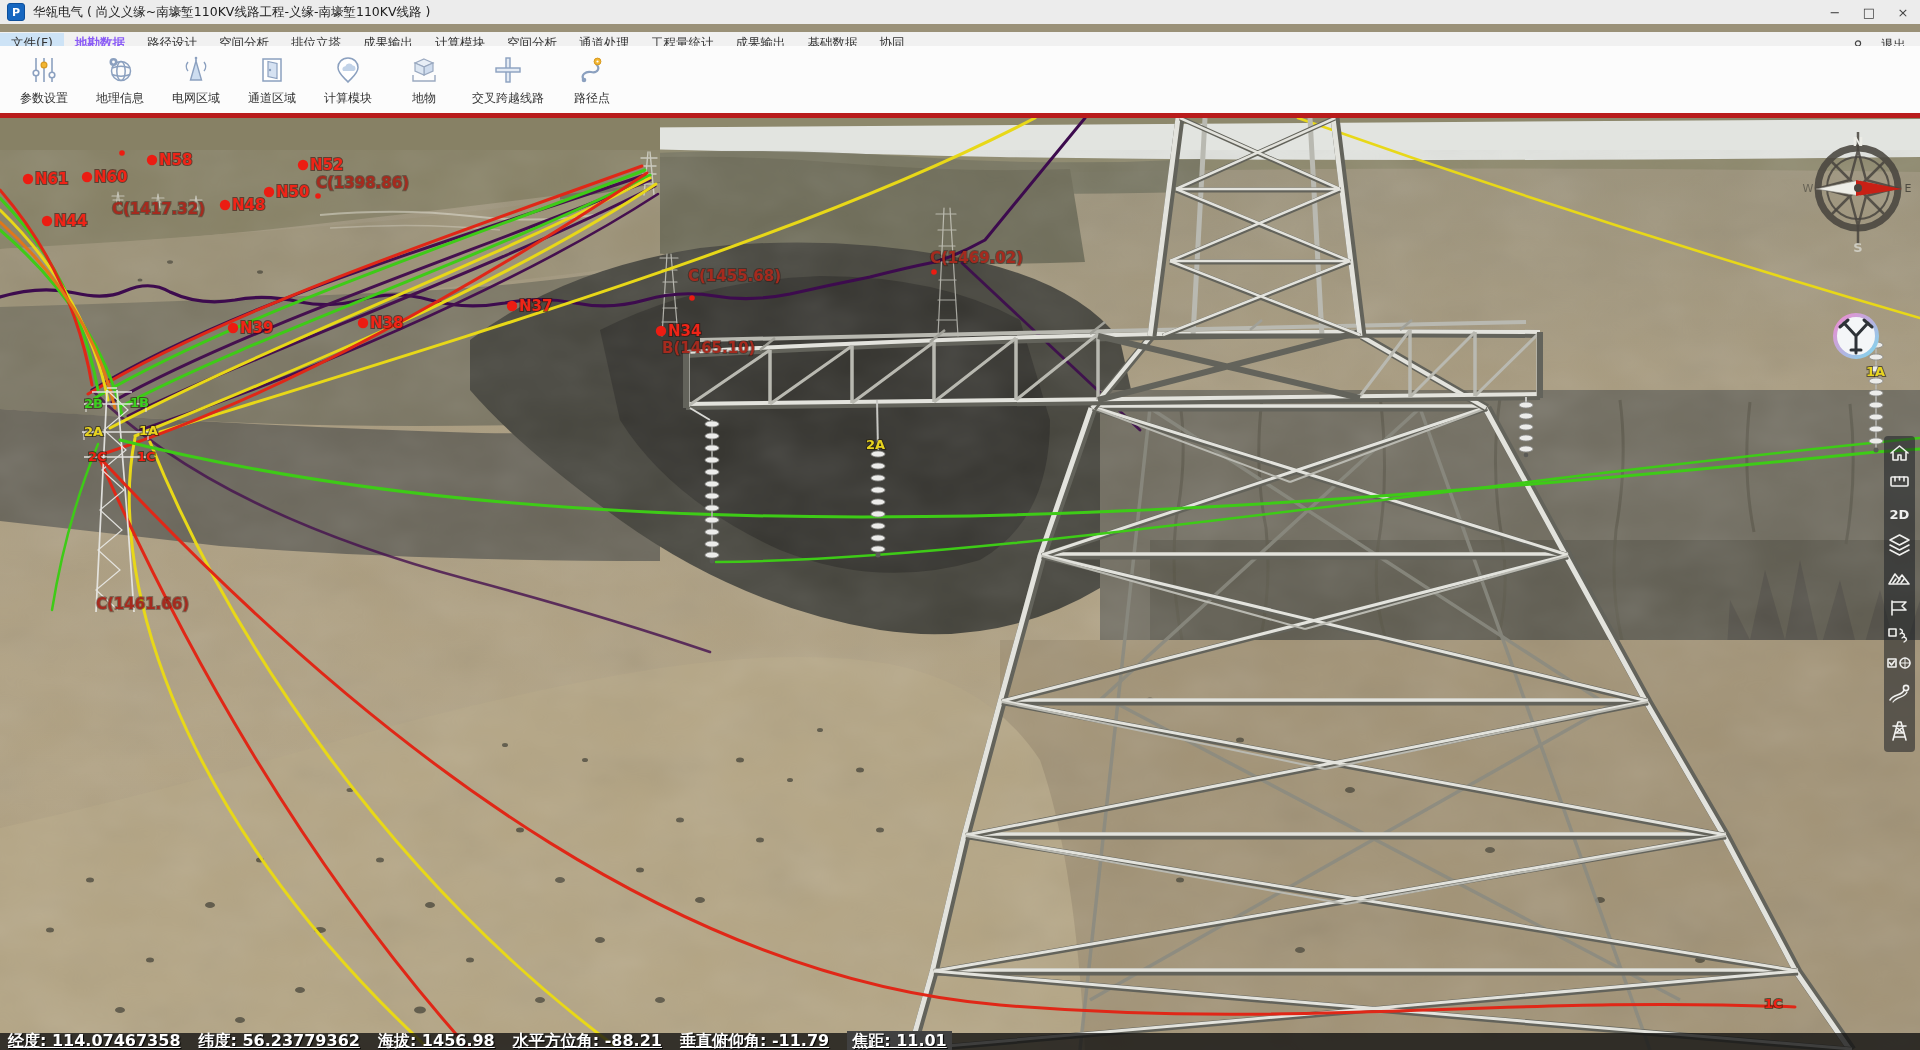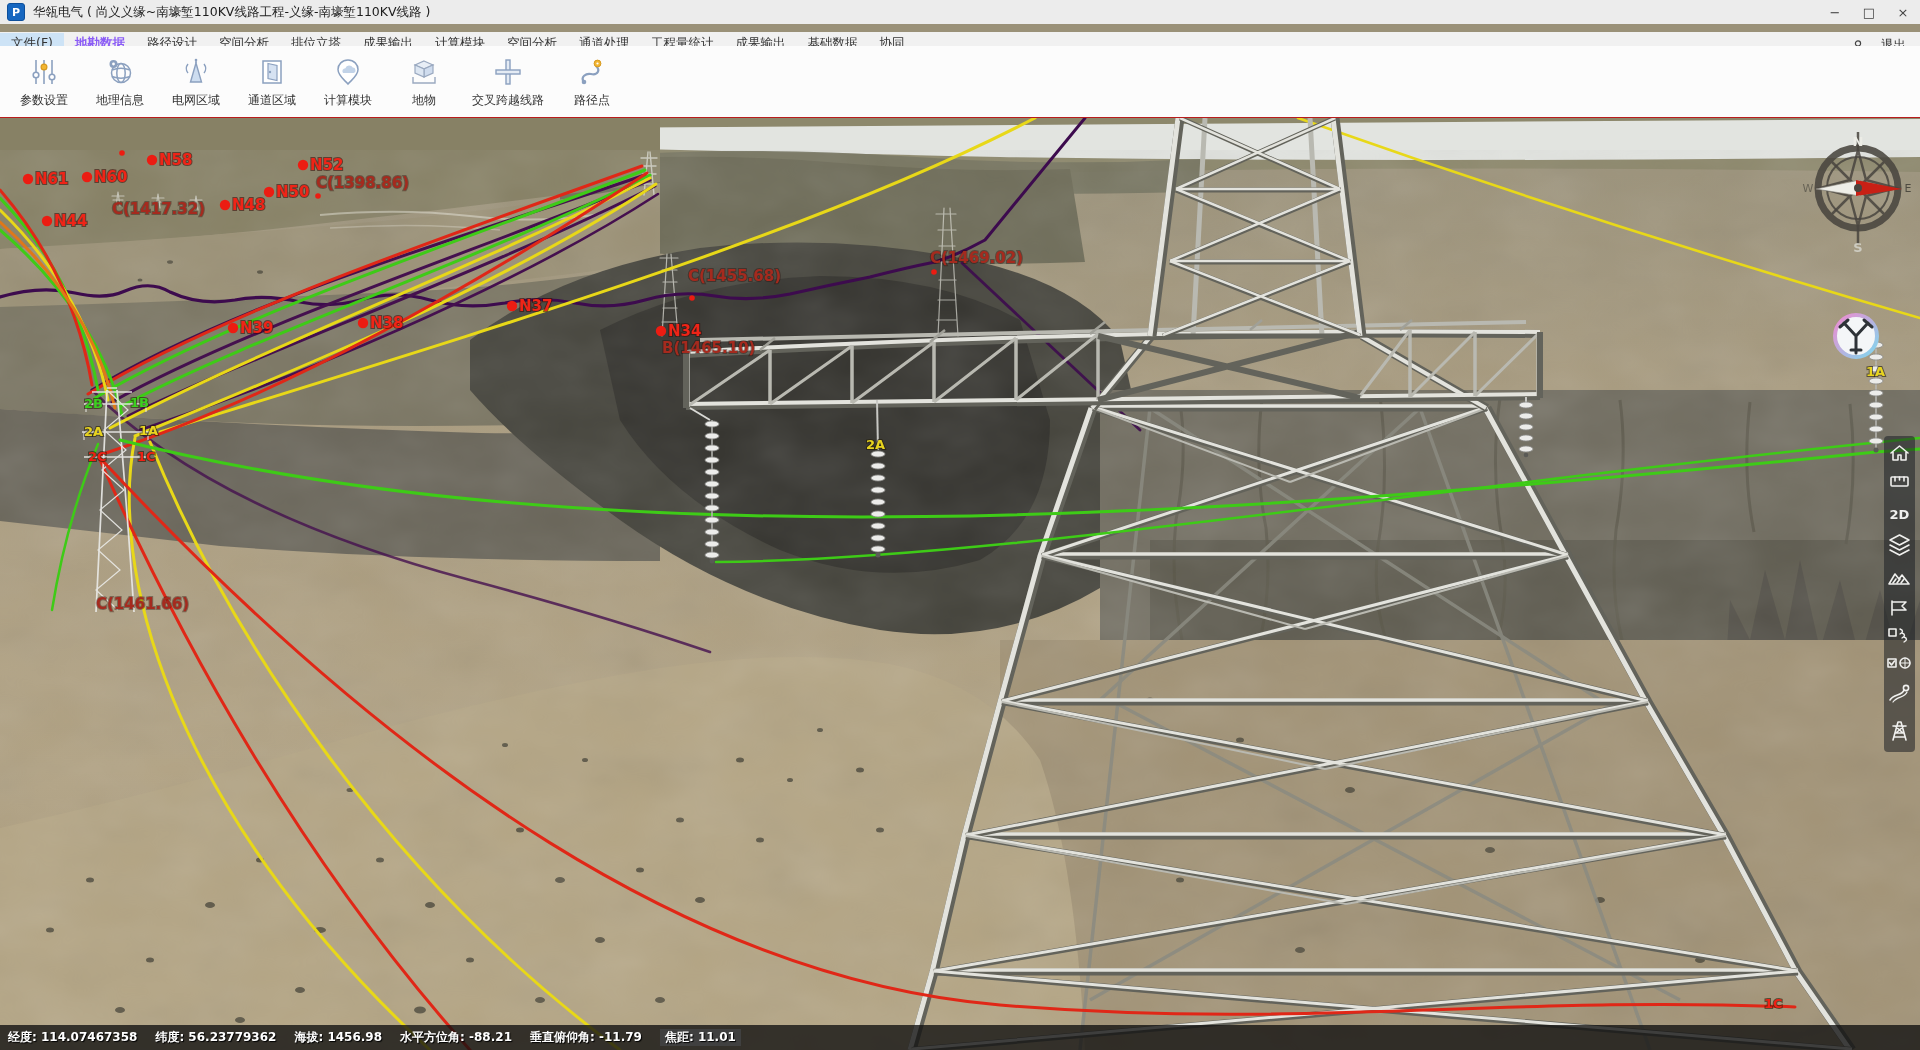--- a/index.html
+++ b/index.html
@@ -18,39 +18,39 @@
   
   .menubar{position:absolute;top:32px;left:0;width:100%;height:22px;background:#f1f1f1;
     display:flex;align-items:flex-end;font-size:12.5px;color:#333;z-index:30;}
   .menu-item{padding:2px 11px;white-space:nowrap;}
   .menu-item.hl{background:#cde3f6;}
   .menu-item.active{color:#8b5cf6;text-decoration:underline;font-weight:bold;}
   .menu-right{margin-left:auto;display:flex;align-items:center;gap:16px;padding-right:14px;color:#333;}
 
   
   .ribbon{position:absolute;top:46px;left:0;width:100%;height:72px;background:#fcfcfc;
-    border-bottom:1px solid #b91c1c;display:flex;align-items:center;padding-left:6px;z-index:30;box-sizing:border-box;}
+    border-bottom:5px solid #b91c1c;display:flex;align-items:center;padding-left:6px;z-index:30;box-sizing:border-box;}
   .rb-btn{min-width:56px;padding:4px 10px 2px;display:flex;flex-direction:column;align-items:center;gap:5px;}
   .rb-label{font-size:12px;color:#333;white-space:nowrap;}
 
   
   .viewport{position:absolute;top:118px;left:0;width:1920px;height:932px;}
   svg text{font-family:"DejaVu Sans","Liberation Sans",sans-serif;}
   .mk{font-size:15px;font-weight:bold;fill:#ef2417;paint-order:stroke;stroke:rgba(55,8,4,.55);stroke-width:2px;}
   .el{font-size:15px;font-weight:bold;fill:#a52a1e;paint-order:stroke;stroke:rgba(40,10,5,.38);stroke-width:2px;}
   .ph{font-size:13px;font-weight:bold;paint-order:stroke;stroke:rgba(35,28,6,.6);stroke-width:2px;}
   .tw-l{stroke:#e3e3dd;fill:none;}
   .tw-m{stroke:#b9b9b1;fill:none;}
   .tw-d{stroke:#63635b;fill:none;}
   .tw-b{stroke:#8b8b81;fill:none;}
 
   
-  .statusbar{position:absolute;bottom:0;left:0;width:100%;height:25px;background:rgba(16,16,16,.78);
+  .statusbar{position:absolute;bottom:0;left:0;width:100%;height:17px;background:rgba(16,16,16,.78);
     display:flex;align-items:center;gap:18px;padding-left:8px;z-index:40;
-    font-size:12px;font-weight:bold;color:#fff;text-shadow:1px 1px 1px #000;box-sizing:border-box;}
+    font-size:16px;font-weight:bold;color:#fff;text-shadow:1px 1px 1px #000;box-sizing:border-box;text-decoration:underline;}
   .st-item{white-space:nowrap;}
   .st-item.hl{background:#404040;padding:0 5px;}
 </style>
 </head>
 <body>
 
 <div class="app">
 
   <div class="titlebar">
     <div class="logo">P</div>

